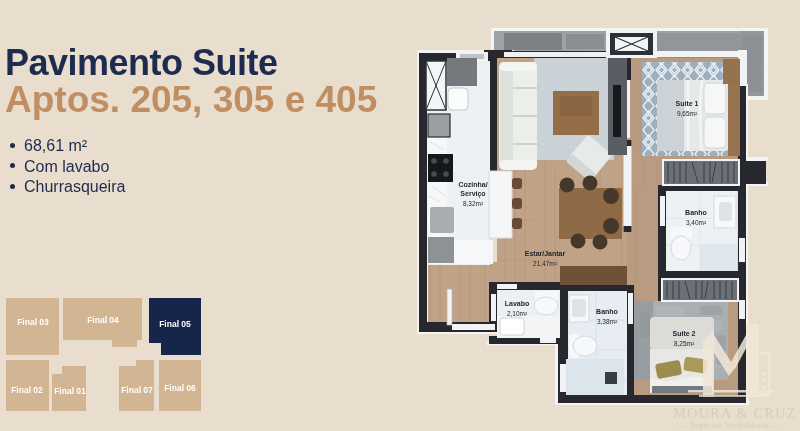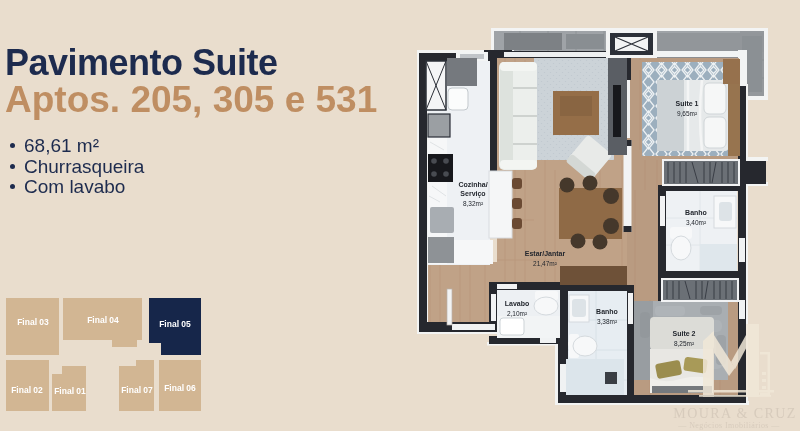--- a/index.html
+++ b/index.html
@@ -1,35 +1,35 @@
 <!DOCTYPE html>
 <html><head>
 <meta charset="utf-8">
 <style>
   html,body{margin:0;padding:0;}
   body{width:800px;height:431px;background:#e9ddcd;font-family:"Liberation Sans",sans-serif;position:relative;overflow:hidden;}
   .title{position:absolute;left:5px;top:42px;font-size:36px;font-weight:bold;color:#1d2b4e;letter-spacing:-0.5px;}
   .subtitle{position:absolute;left:5px;top:79px;font-size:37px;font-weight:bold;color:#bf8e62;letter-spacing:0px;}
-  .bullets{position:absolute;left:10px;top:136px;font-size:19px;color:#1d2b4e;}
+  .bullets{position:absolute;left:10px;top:136px;font-size:16px;color:#1d2b4e;}
   .bullets div{height:20.7px;line-height:20.7px;}
   .bullets span.d{display:inline-block;width:5px;height:5px;border-radius:50%;background:#1d2b4e;vertical-align:middle;margin-right:9px;margin-bottom:3px;}
   svg{position:absolute;left:0;top:0;}
   text{font-family:"Liberation Sans",sans-serif;}
 </style>
 </head>
 <body>
 
 <div class="title">Pavimento Suite</div>
 
-<div class="subtitle">Aptos. 205, 305 e 531</div>
+<div class="subtitle">Aptos. 205, 305 e 405</div>
 
 <div class="bullets">
   <div><span class="d"></span>68,61 m²</div>
+  <div><span class="d"></span>Com lavabo</div>
   <div><span class="d"></span>Churrasqueira</div>
-  <div><span class="d"></span>Com lavabo</div>
 </div>
 <svg width="800" height="431" viewBox="0 0 800 431">
 
   <g font-weight="bold" font-size="8.5">
 
     <rect x="6" y="298" width="53" height="57" fill="#d2b693"></rect>
 
     <path d="M63,298 H142 V340 H137 V347 H112 V340 H63 Z" fill="#d2b693"></path>
 
     <path d="M149,298 H201 V355 H161 V343 H149 Z" fill="#16264a"></path>

